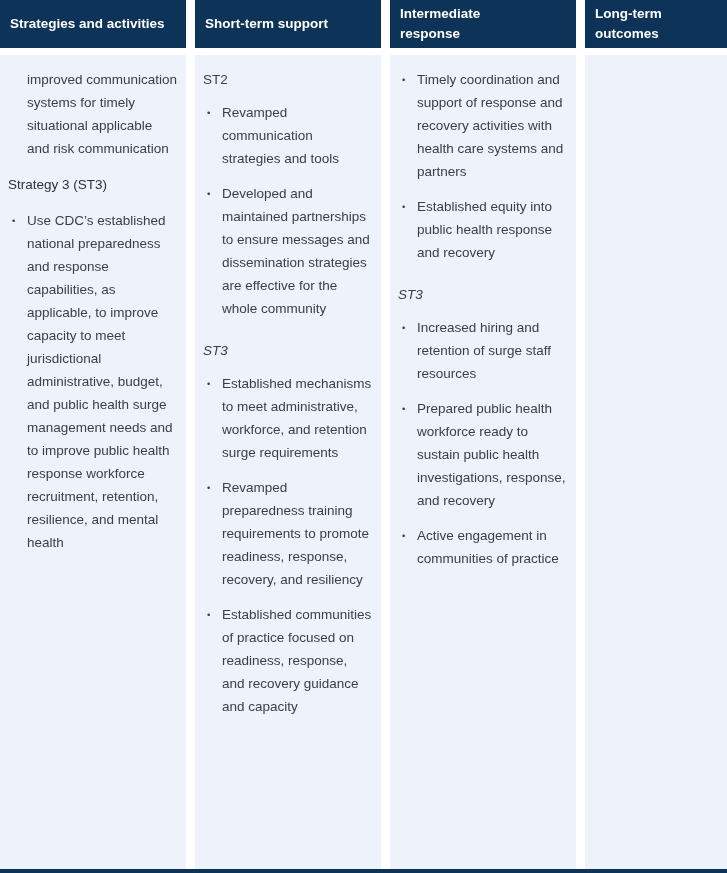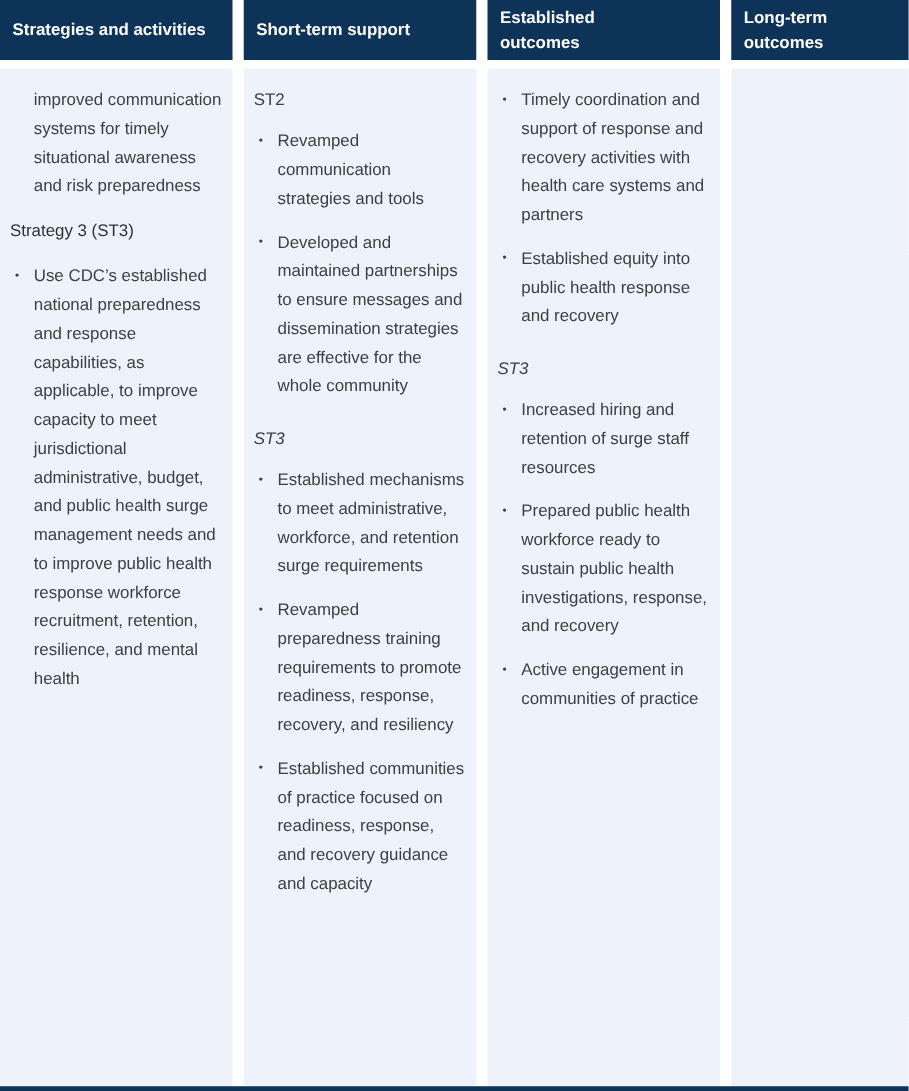--- a/index.html
+++ b/index.html
@@ -85,32 +85,32 @@
 <div class="table">
 
   <div class="grid-row header-row">
     <div class="hcell">
       <span>Strategies and activities</span>
     </div>
     <div class="hcell">
       <span>Short-term support</span>
     </div>
     <div class="hcell narrow">
-      <span>Established outcomes</span>
+      <span>Intermediate response</span>
     </div>
     <div class="hcell">
       <span>Long-term outcomes</span>
     </div>
   </div>
 
   <div class="divider-strip"></div>
 
   <div class="grid-row body-row">
     <div class="cell">
-        <p class="continuation">improved communication systems for timely situational awareness and risk preparedness</p>
+        <p class="continuation">improved communication systems for timely situational applicable and risk communication</p>
         <p class="heading">Strategy 3 (ST3)</p>
         <div class="bullet-item">
           <span class="dot">•</span>
           <span class="btext">Use CDC’s established national preparedness and response capabilities, as applicable, to improve capacity to meet jurisdictional administrative, budget, and public health surge management needs and to improve public health response workforce recruitment, retention, resilience, and mental health</span>
         </div>
       </div>
     <div class="cell">
         <p class="label">ST2</p>
         <div class="bullet-item">
           <span class="dot">•</span>

